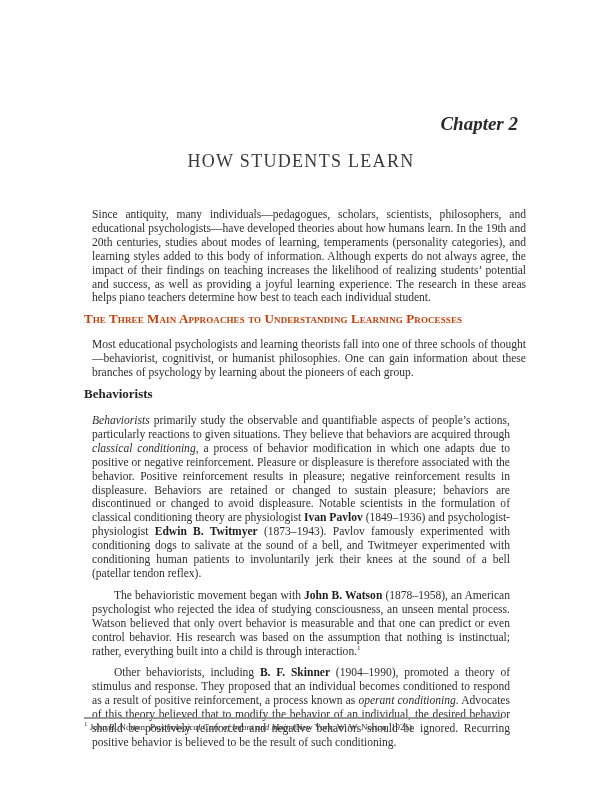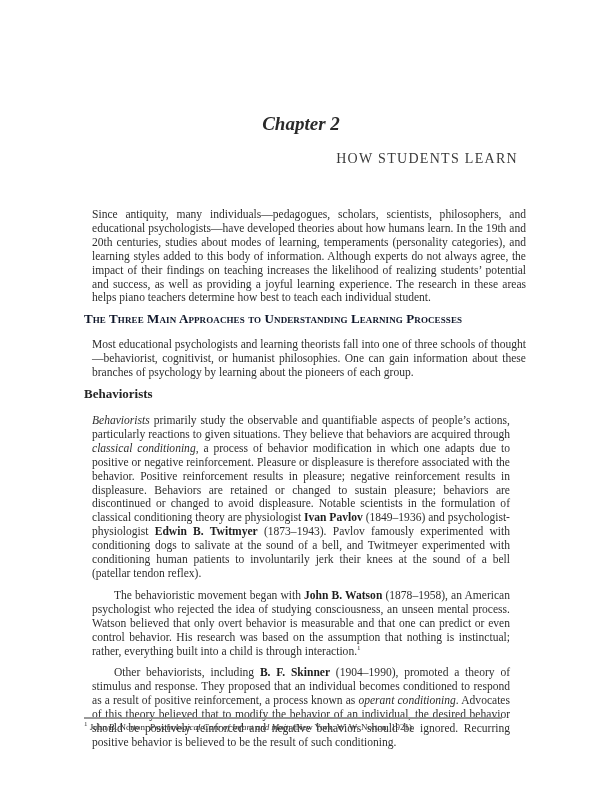--- a/index.html
+++ b/index.html
@@ -1,26 +1,26 @@
 <!DOCTYPE html>
 <html><head>
 <meta charset="utf-8">
 <style>
   html, body { margin: 0; padding: 0; background: #ffffff; }
   body { width: 600px; height: 800px; position: relative; overflow: hidden;
          font-family: "Liberation Serif", "DejaVu Serif", serif; color: #2b2b2b; }
   .page { position: absolute; left: 84px; top: 0; width: 434px; }
-  .chapter-label { position: absolute; top: 113px; left: 0; width: 434px; text-align: center;
+  .chapter-label { position: absolute; top: 113px; left: 0; width: 434px; text-align: right;
          font-style: italic; font-weight: bold; font-size: 19px; color: #2a2a2a; }
-  .chapter-title { position: absolute; top: 151px; left: 0; width: 434px; text-align: right;
-         font-size: 14px; letter-spacing: 1.3px; color: #3a3a3a; }
+  .chapter-title { position: absolute; top: 151px; left: 0; width: 434px; text-align: center;
+         font-size: 18px; letter-spacing: 1.3px; color: #3a3a3a; }
   .p { font-size: 11.55px; line-height: 13.9px; text-align: justify; margin: 8px; color: #2e2e2e; }
   .intro { position: absolute; top: 200px; left: 0; width: 434px; }
   .section-head { position: absolute; top: 311px; left: 0; width: 434px; font-weight: bold;
-         font-size: 13px; font-variant: small-caps; color: #0f172a; letter-spacing: 0.1px; }
+         font-size: 13px; font-variant: small-caps; color: #c2410c; letter-spacing: 0.1px; }
   .section-body { position: absolute; top: 330px; left: 0; width: 434px; }
   .sub-head { position: absolute; top: 386px; left: 0; font-weight: bold; font-size: 13px; color: #262626; }
   .behav-body { position: absolute; top: 406px; left: 0; width: 434px; font-family: Liberation Serif, serif; }
   .indent { text-indent: 22px; }
   b { color: #1e1e1e; }
   sup { font-size: 7px; vertical-align: super; line-height: 0; }
   .fn-rule { position: absolute; top: 717px; left: 0; width: 418px; height: 1.5px; background: #9a9a9a; }
   .footnote { position: absolute; top: 722px; left: 0; width: 434px; font-size: 9px; color: #333; }
 </style>
 </head>

